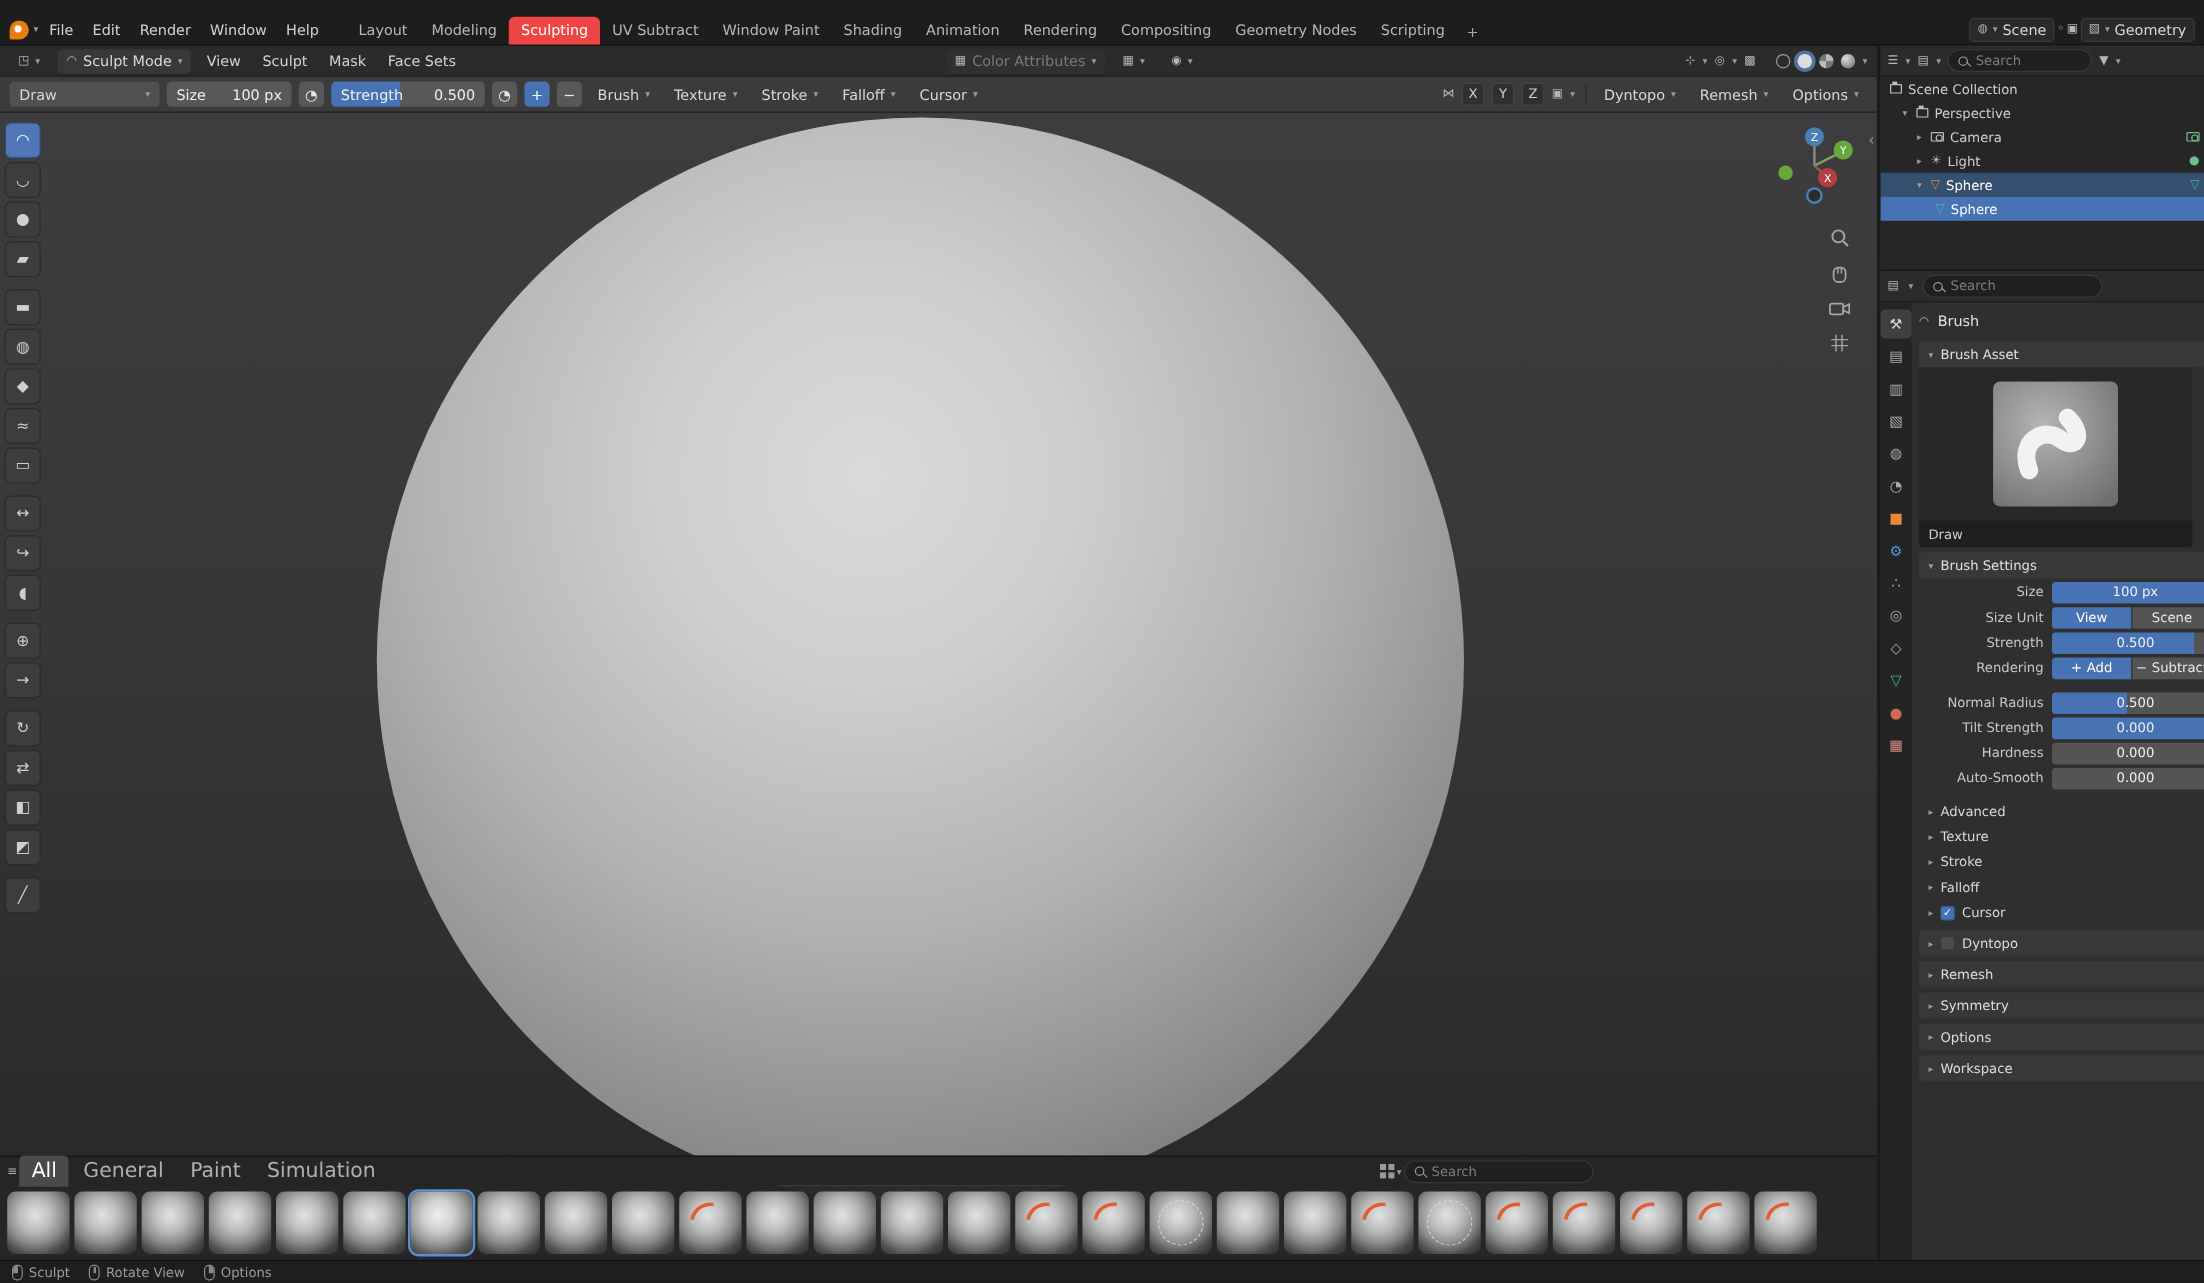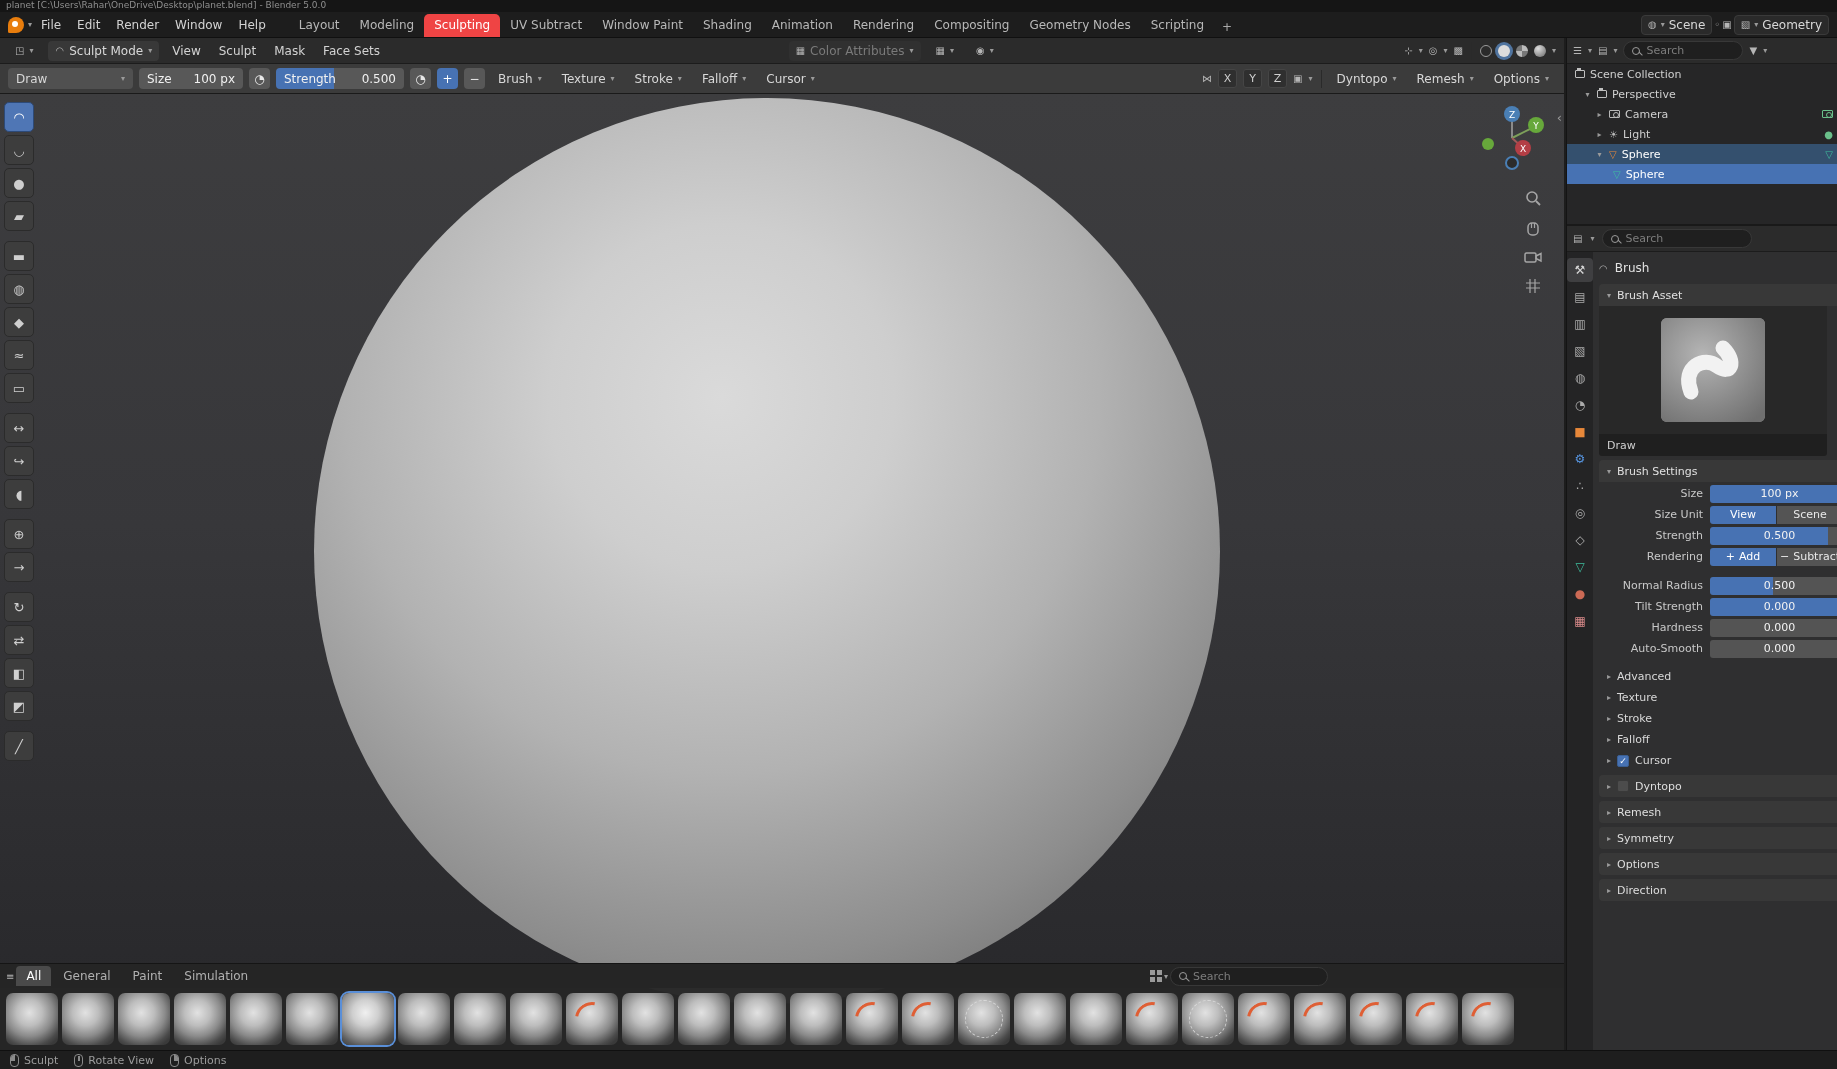--- a/index.html
+++ b/index.html
@@ -79,21 +79,21 @@
 
   .gizmo{position:absolute;right:14px;top:6px}
   .navcol{position:absolute;right:22px;display:flex;flex-direction:column;gap:14px;align-items:center;top:96px}
   .nav{opacity:.8}
   .vp-side-toggle{position:absolute;right:2px;top:16px;color:#9a9a9a;font-size:13px}
 
   
   .shelf{position:absolute;left:0;right:0;bottom:0}
   .shelf-tabs{height:25px;background:#252525;display:flex;align-items:center;gap:2px;
     padding:0 6px;border-top:1px solid #151515}
-  .stab{padding:3px 10px;border-radius:4px 4px 0 0;color:#b0b0b0;font-size:12px}
+  .stab{padding:3px 10px;border-radius:4px 4px 0 0;color:#b0b0b0;font-size:17px}
   .stab.active{background:#4a4a4a;color:#fff}
   .shelf-sp{flex:1}
   .search{display:flex;align-items:center;gap:6px;background:#1f1f1f;border:1px solid #383838;
     border-radius:10px;height:19px;padding:0 8px;width:158px}
   .search input{background:transparent;border:0;outline:0;color:#ddd;font-size:11px;width:110px;
     font-family:inherit}
   .search input::placeholder{color:#7d7d7d}
   .isearch{width:8px;height:8px;border:1.4px solid #9a9a9a;border-radius:50%;position:relative;flex:none}
   .isearch::after{content:"";position:absolute;width:5px;height:1.4px;background:#9a9a9a;
     right:-4px;bottom:-1px;transform:rotate(45deg)}
@@ -175,21 +175,20 @@
   .cb.on{background:#4772b3;border-color:#3a5e92}
   .cb.on::after{content:"✓";color:#fff;font-size:9px;display:block;text-align:center;line-height:11px}
   .arr8{font-size:8px;color:#9a9a9a}
   .gap8{height:6px}
 </style>
 </head>
 <body>
 
 <div class="app">
 
-  <div class="titlebar">planet [C:\Users\Rahar\OneDrive\Desktop\planet.blend] - Blender 5.0.0</div>
 
   <div class="menubar">
     <span class="blogo"></span>
     <span class="cv">▾</span>
     <span class="menu-item">File</span>
     <span class="menu-item">Edit</span>
     <span class="menu-item">Render</span>
     <span class="menu-item">Window</span>
     <span class="menu-item">Help</span>
     <div class="tabs">
@@ -679,21 +678,21 @@
           <div class="pblock">
             <span class="arr8">▸</span>
             <span>Symmetry</span>
             </div>
           <div class="pblock">
             <span class="arr8">▸</span>
             <span>Options</span>
             </div>
           <div class="pblock">
             <span class="arr8">▸</span>
-            <span>Direction</span>
+            <span>Workspace</span>
             </div>
         </div>
       </div>
     </div>
   </div>
 
   <div class="statusbar">
     <div class="msgrp">
       <span class="ms l"></span>
       <span>Sculpt</span>

